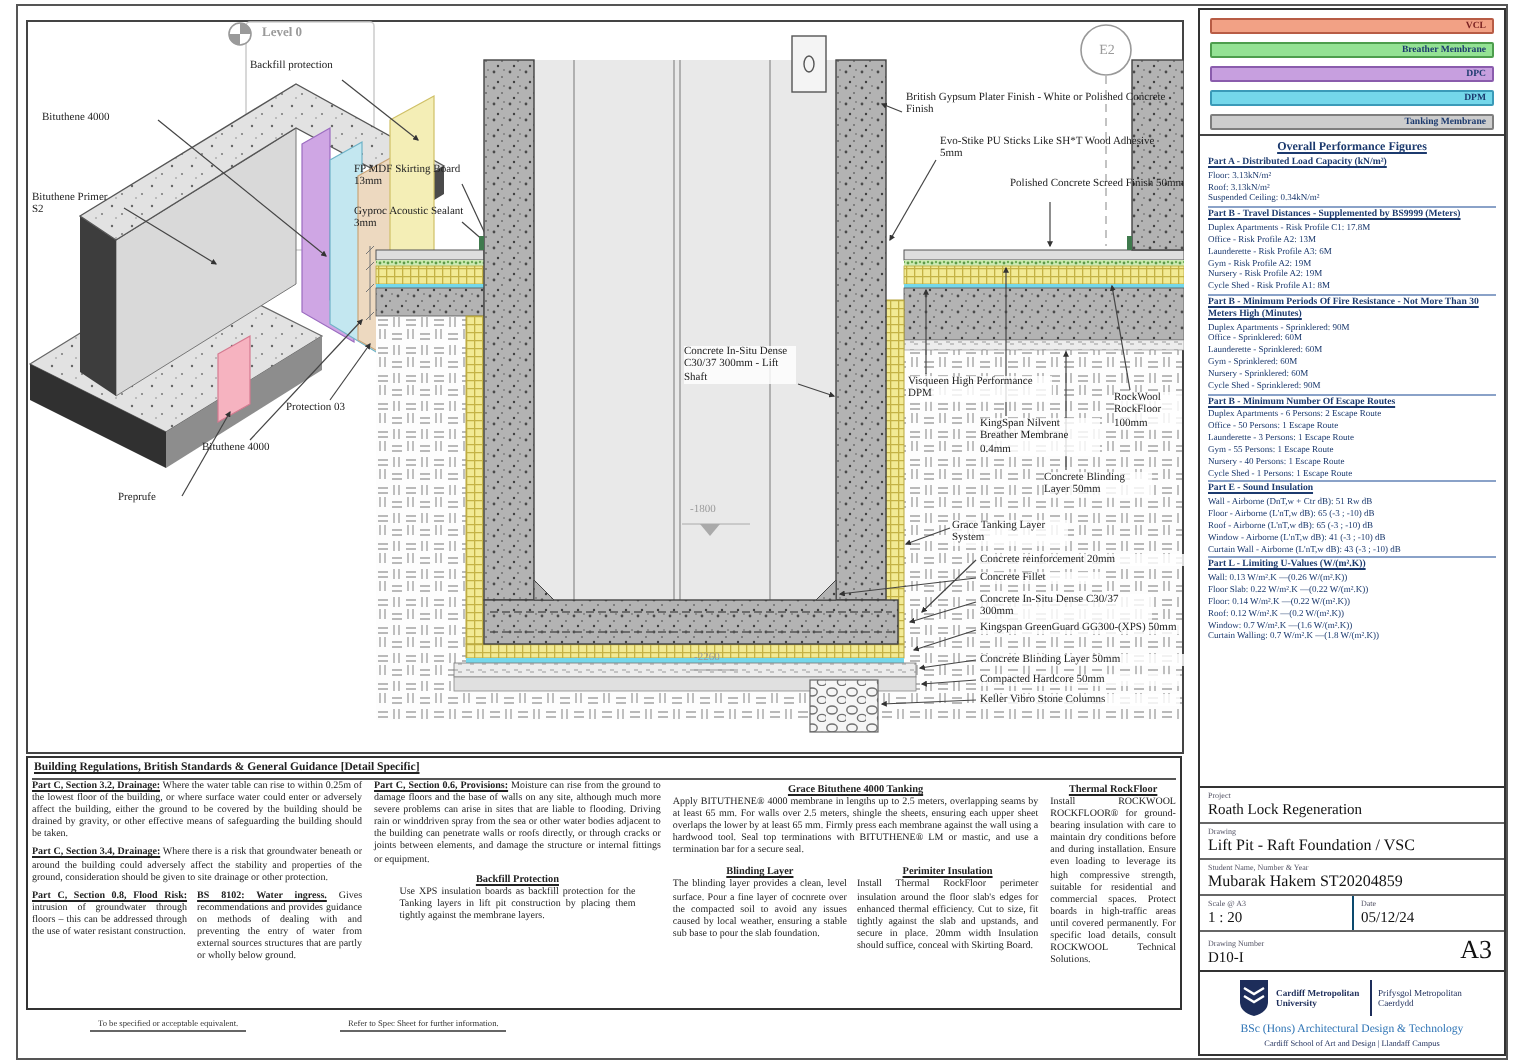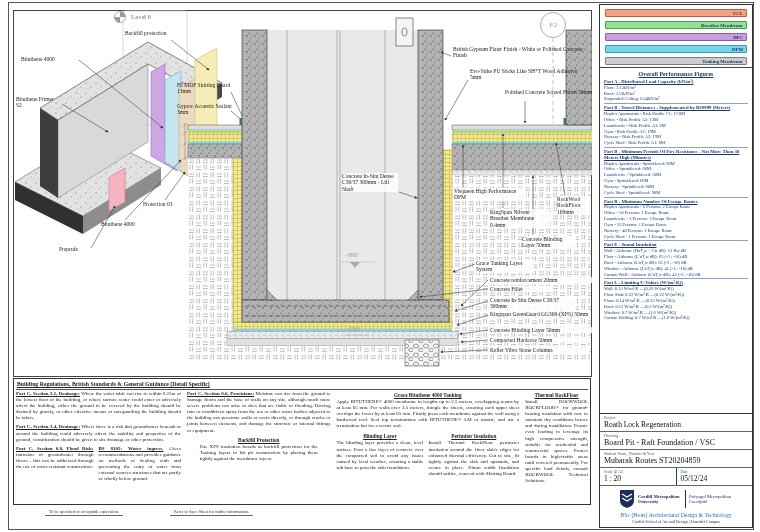--- a/index.html
+++ b/index.html
@@ -398,35 +398,42 @@
       </div>
     </div>
 
     <div class="tb">
       <div class="tb-field">
         <div class="tb-label">Project</div>
         <div class="tb-value sm">Roath Lock Regeneration</div>
       </div>
       <div class="tb-field">
         <div class="tb-label">Drawing</div>
-        <div class="tb-value">Board Pit - Raft Foundation / VSC</div>
+        <div class="tb-value">Lift Pit - Raft Foundation / VSC</div>
       </div>
       <div class="tb-field">
         <div class="tb-label">Student Name, Number &amp; Year</div>
-        <div class="tb-value">Mubarak Routes ST20204859</div>
+        <div class="tb-value">Mubarak Hakem ST20204859</div>
       </div>
       <div class="tb-row">
         <div class="tb-field">
           <div class="tb-label">Scale @ A3</div>
           <div class="tb-value sm">1 : 20</div>
         </div>
         <div class="tb-field">
           <div class="tb-label">Date</div>
           <div class="tb-value sm">05/12/24</div>
         </div>
+      </div>
+      <div class="tb-num">
+        <div>
+          <div class="tb-label">Drawing Number</div>
+          <div class="tb-value sm">D10-I</div>
+        </div>
+        <div class="sheet-size">A3</div>
       </div>
       <div class="logo-block">
         <svg width="16" height="20" viewBox="0 0 16 20">
           <path d="M1,1 h14 v11 q0,5 -7,7 q-7,-2 -7,-7 Z" fill="#1d2d5a"></path>
           <path d="M3,5 l5,3 l5,-3 M3,9 l5,3 l5,-3" stroke="#fff" stroke-width="1.2" fill="none"></path>
         </svg>
         <div class="logo-text">Cardiff Metropolitan University</div>
         <div class="logo-div"></div>
         <div class="logo-text" style="font-weight:normal;">Prifysgol Metropolitan Caerdydd</div>
       </div>

